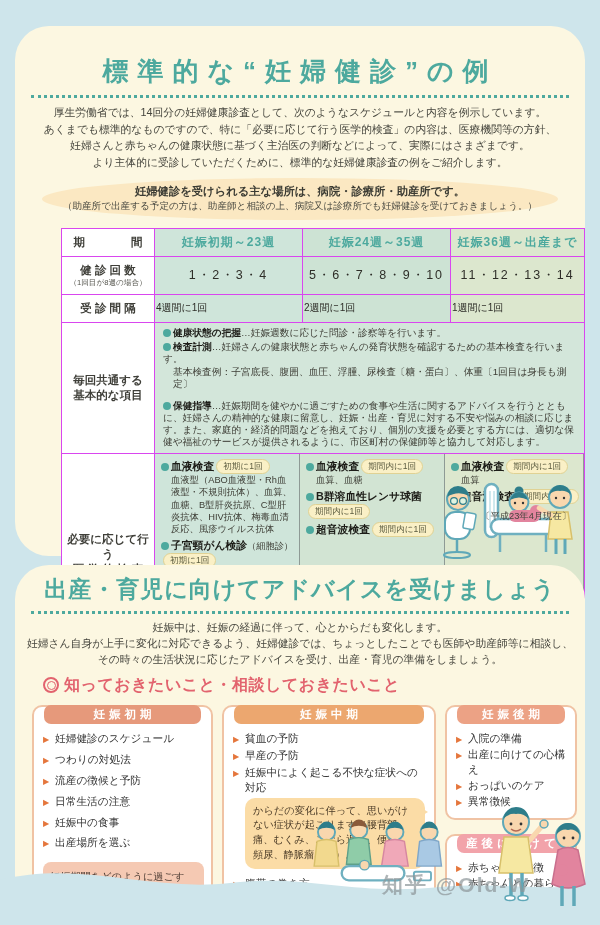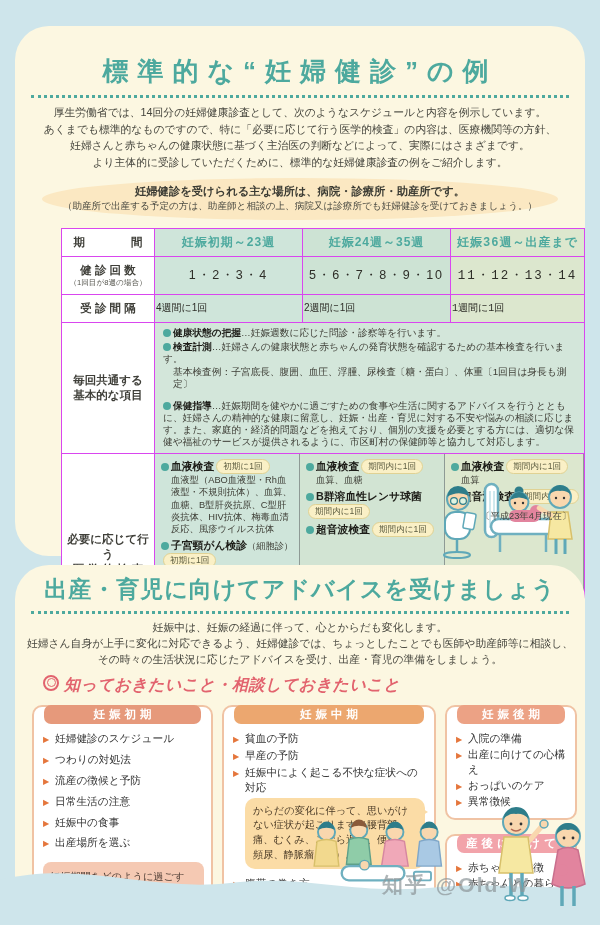--- a/index.html
+++ b/index.html
@@ -25,21 +25,21 @@
 
   table.sched{border-collapse:collapse;margin:8px 0 0 46px;width:524px;table-layout:fixed;}
   table.sched th,table.sched td{border:1px solid #d946ef;}
   th.rowh{background:#fff;width:90px;font-size:11.5px;color:#3f3f39;font-weight:bold;padding:2px 1px;text-align:center;}
   .thnote{font-size:7.6px;font-weight:normal;color:#55554d;}
   td.per{font-size:12px;font-weight:bold;color:var(--teal,#4DA99E);text-align:center;height:25px;letter-spacing:1px;}
   td.cnt{font-size:12.5px;color:#2e2e28;text-align:center;height:35px;letter-spacing:2px;}
   td.itv{font-size:10px;color:#2e2e28;text-align:left;height:25px;}
   .c1{background:#CFE5DA;width:145px;}
   .c2{background:#CDE3D4;width:145px;}
-  .c3{background:#DCE7CE;font-family:Liberation Mono, monospace;}
+  .c3{background:#DCE7CE;}
   td.common{background:#D3E6DA;padding:4px 7px 4px 8px;font-size:9.7px;line-height:1.22;color:#3c3c34;vertical-align:top;}
   .ci{margin-bottom:2px;}
   .cb{font-weight:bold;color:#1d1d18;}
   .dot{display:inline-block;width:8px;height:8px;border-radius:50%;background:var(--teal,#4DA99E);margin-right:2px;vertical-align:-1px;}
   .sub{padding-left:10px;margin-bottom:10px;}
 
   td.medtd{padding:0;border:none;vertical-align:top;}
   .mg{display:grid;grid-template-columns:145px 145px 1fr;grid-template-rows:auto auto;}
   .mc{padding:5px 4px 5px 6px;font-size:10.2px;}
   .mc1{background:#CFE5DA;border-right:1px solid #8E9A95;}
@@ -48,21 +48,21 @@
   .mbot{grid-column:1/3;background:#D2E6DA;border-top:1px solid #8E9A95;border-right:1px solid #8E9A95;border-bottom:1px solid #8E9A95;padding:5px 6px 5px 8px;font-size:10.2px;}
   .mcorner{background:transparent;}
   .test{margin-bottom:3px;line-height:1.35;}
   .tn{font-weight:bold;font-size:10.8px;color:#1d1d18;}
   .tnote{font-size:9.2px;color:#3c3c34;}
   .pill{display:inline-block;background:#FAF0C6;border:1px solid #E0D294;border-radius:8px;padding:0 6px;font-size:8.6px;line-height:13px;color:#5c5c40;vertical-align:1px;white-space:nowrap;margin-left:2px;}
   .tdetail{font-size:9.3px;line-height:1.3;color:#3c3c34;padding-left:10px;}
   .tdetail:empty{display:none;}
   .datenote{position:absolute;right:14px;top:484px;font-size:9.3px;color:#45453d;z-index:5;}
 
-  .heading{margin:7px 0 0 28px;display:flex;align-items:flex-start;gap:5px;color:var(--coral,#E2636E);font-weight:bold;font-size:16px;letter-spacing:0.5px;font-style:italic;}
+  .heading{margin:7px 0 0 28px;display:flex;align-items:center;gap:5px;color:var(--coral,#E2636E);font-weight:bold;font-size:16px;letter-spacing:0.5px;}
   .swirl{width:12px;height:12px;border:2.5px solid var(--coral,#E2636E);border-radius:50%;position:relative;flex:0 0 auto;}
   .swirl::after{content:"";position:absolute;inset:1.5px;border:1.5px solid var(--coral,#E2636E);border-radius:50%;}
 
   .cols{display:flex;gap:9px;margin:9px 0 0 17px;align-items:flex-start;}
   .box{position:relative;background:#fff;border:2px solid #F0C3A4;border-radius:10px;padding:24px 7px 9px 9px;box-sizing:border-box;}
   .box1{width:181px;}
   .box2{width:214px;}
   .col3{display:flex;flex-direction:column;gap:14px;width:132px;}
   .box3{width:132px;}
   .bhead{position:absolute;top:-2px;left:10px;right:10px;height:19px;border-radius:7px;color:#fff;font-weight:bold;font-size:11.5px;letter-spacing:4px;text-indent:4px;text-align:center;line-height:19px;white-space:nowrap;}

